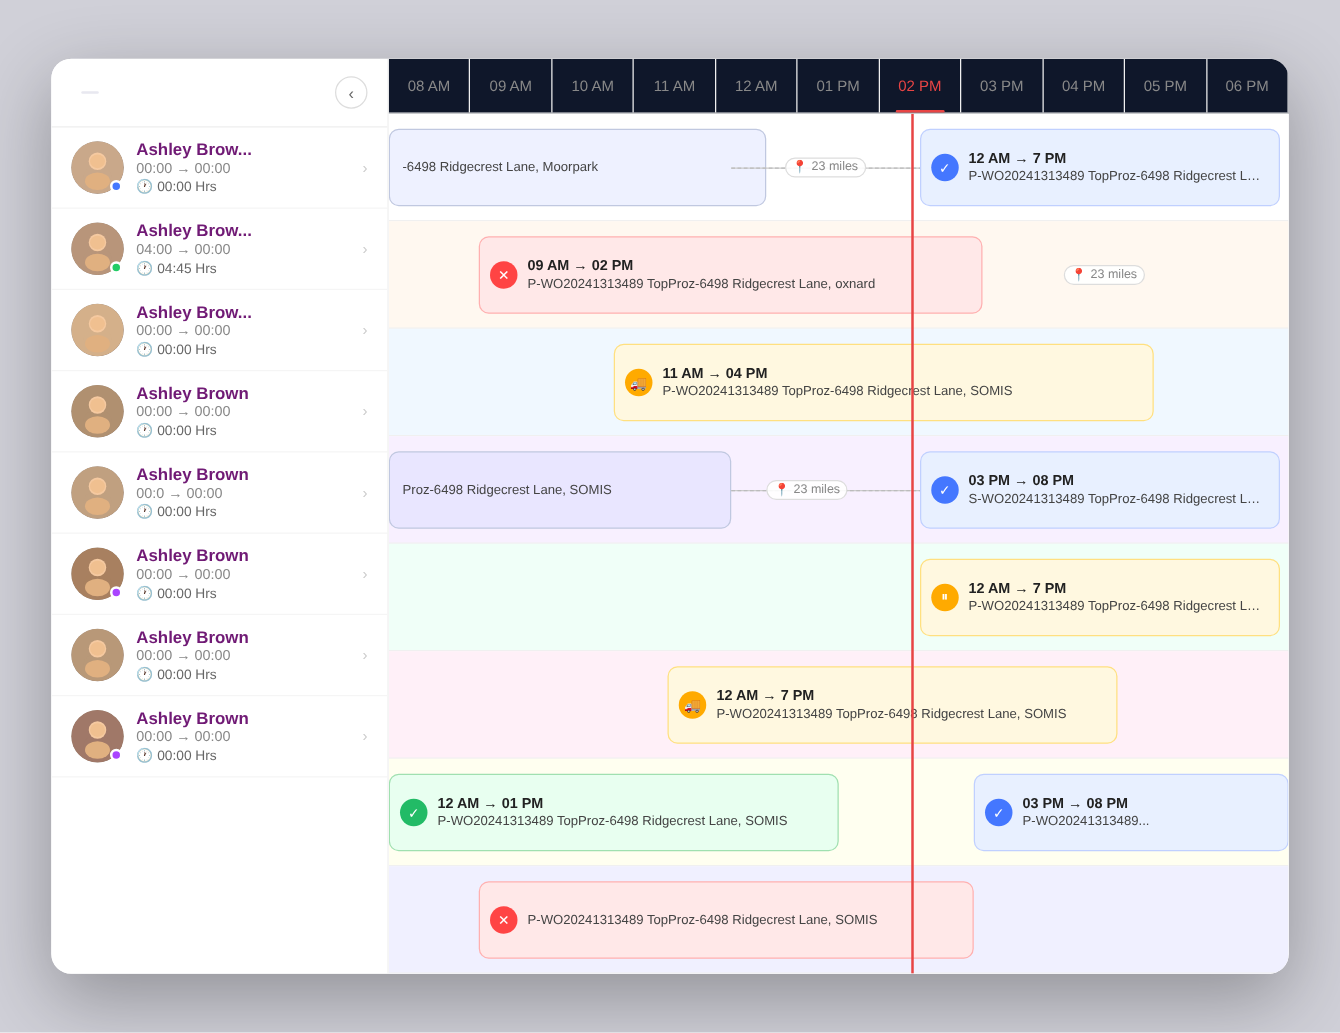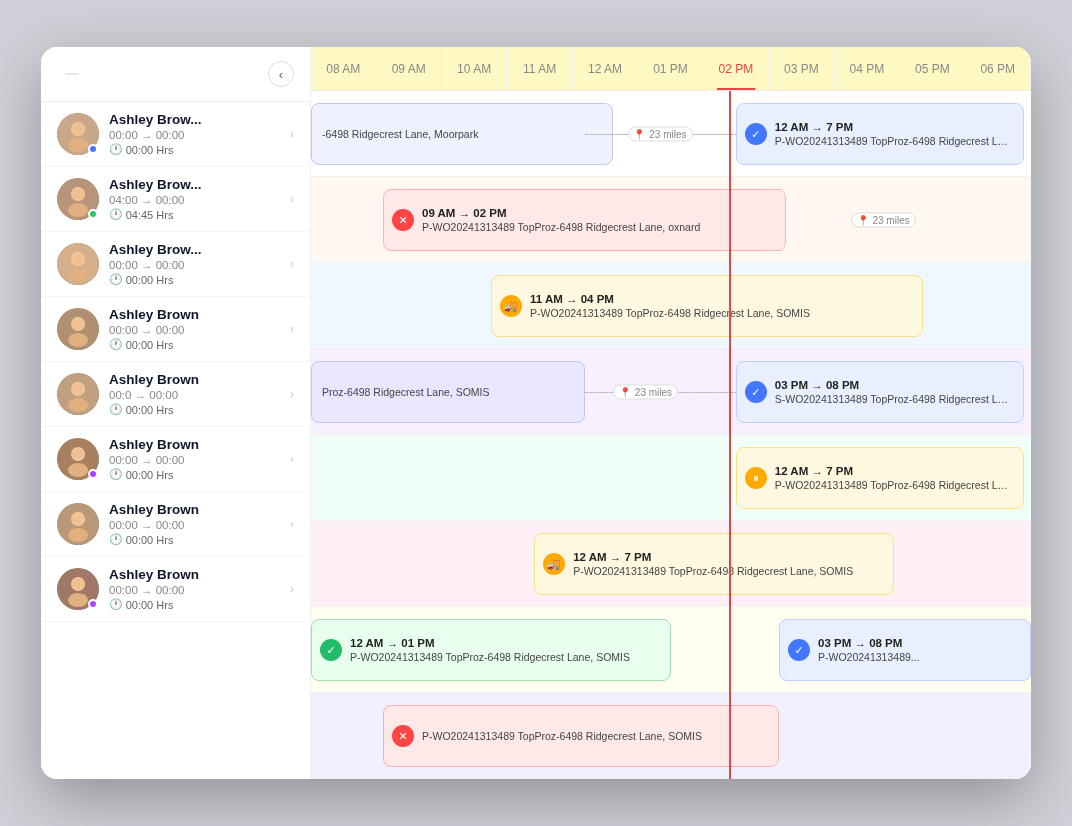--- a/index.html
+++ b/index.html
@@ -106,21 +106,21 @@
       bottom: 1px;
       right: 1px;
     }
     .dot-blue { background: #4477ff; }
     .dot-green { background: #22cc66; }
     .dot-purple { background: #aa44ff; }
     .staff-info { flex: 1; min-width: 0; }
     .staff-name {
       font-size: 13.5px;
       font-weight: 600;
-      color: #0f172a;
+      color: #701a75;
       white-space: nowrap;
       overflow: hidden;
       text-overflow: ellipsis;
     }
     .staff-time {
       font-size: 11.5px;
       color: #888;
       margin-top: 2px;
     }
     .staff-hrs {
@@ -141,21 +141,21 @@
     .timeline-area {
       flex: 1;
       display: flex;
       flex-direction: column;
       overflow: hidden;
       background: #fff;
     }
     .timeline-header {
       display: flex;
       border-bottom: 1px solid #eee;
-      background: #fef9c3;
+      background: #0f172a;
       height: 44px;
       flex-shrink: 0;
     }
     .time-slot-header {
       flex: 1;
       display: flex;
       align-items: center;
       justify-content: center;
       font-size: 12px;
       color: #888;

